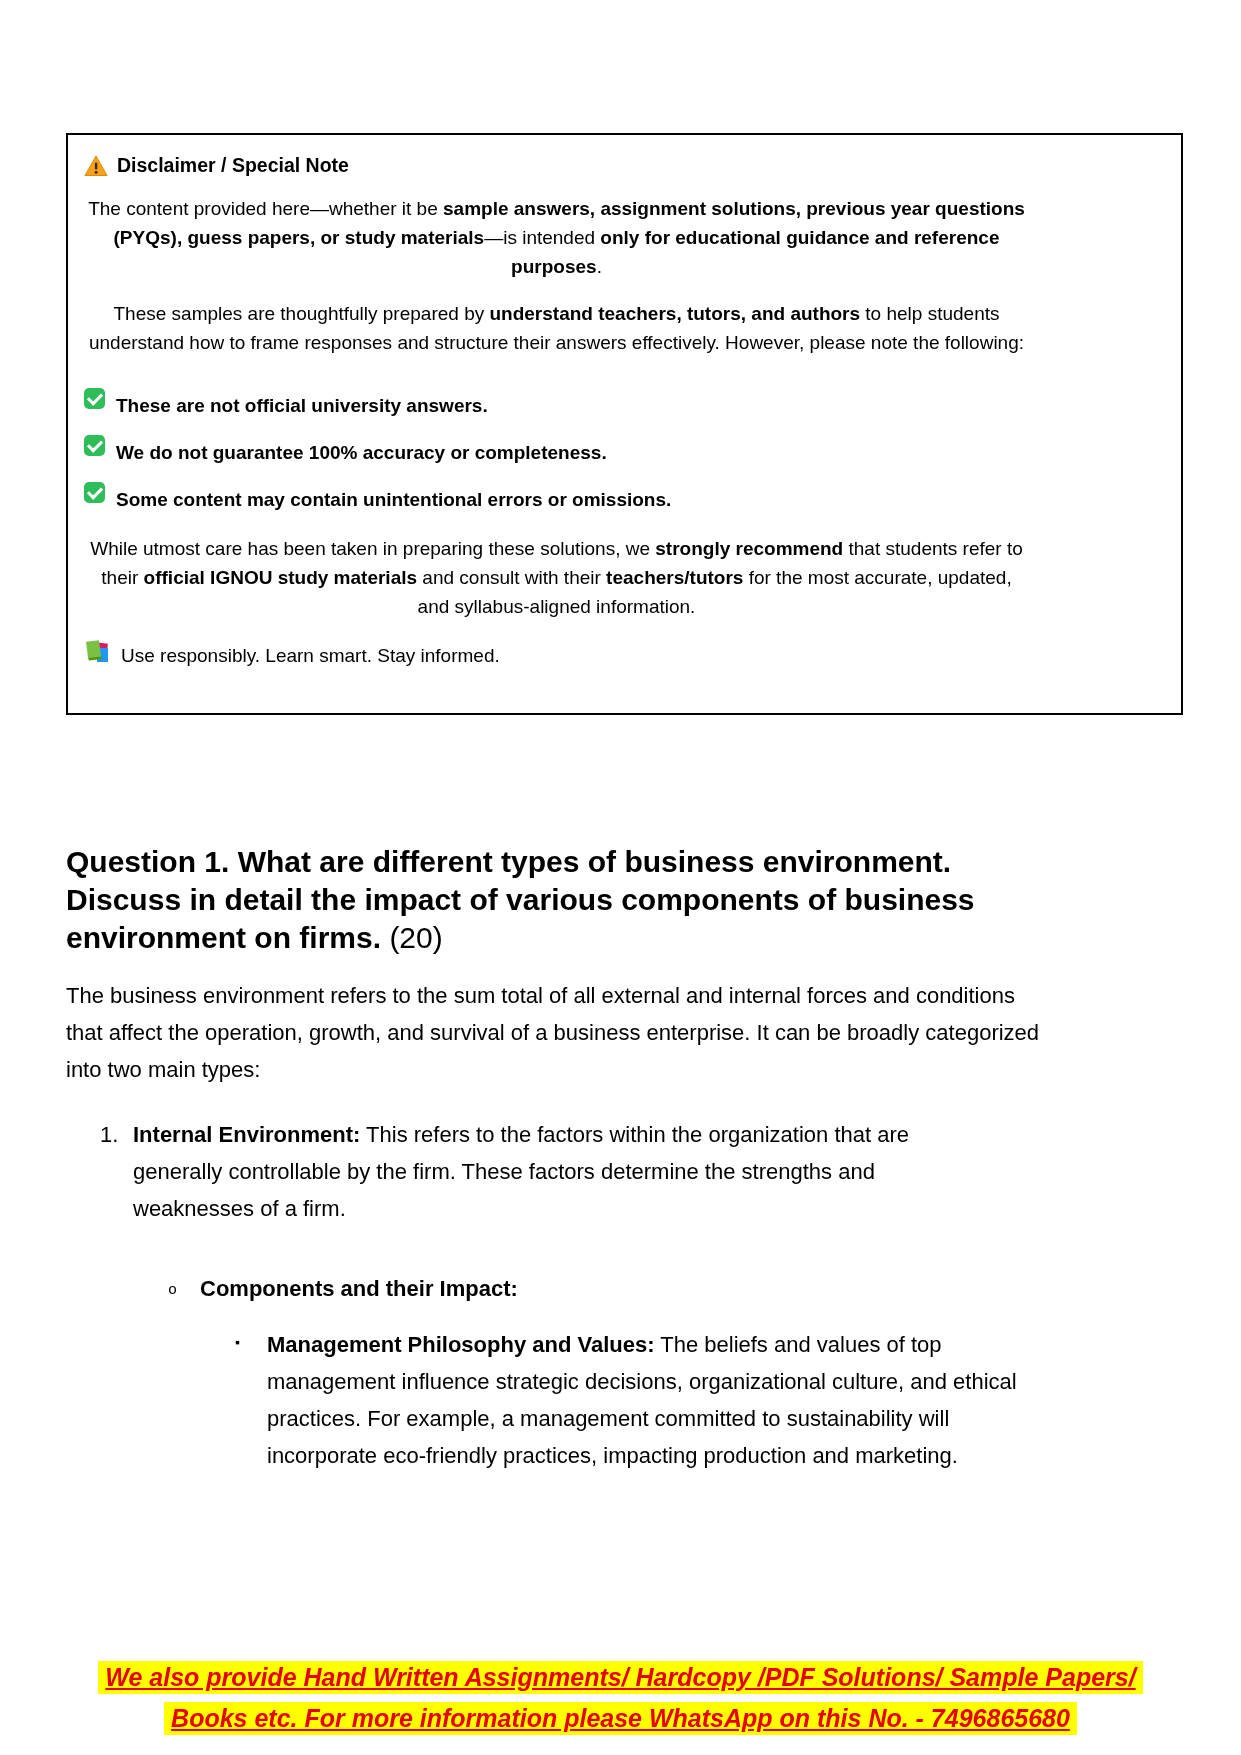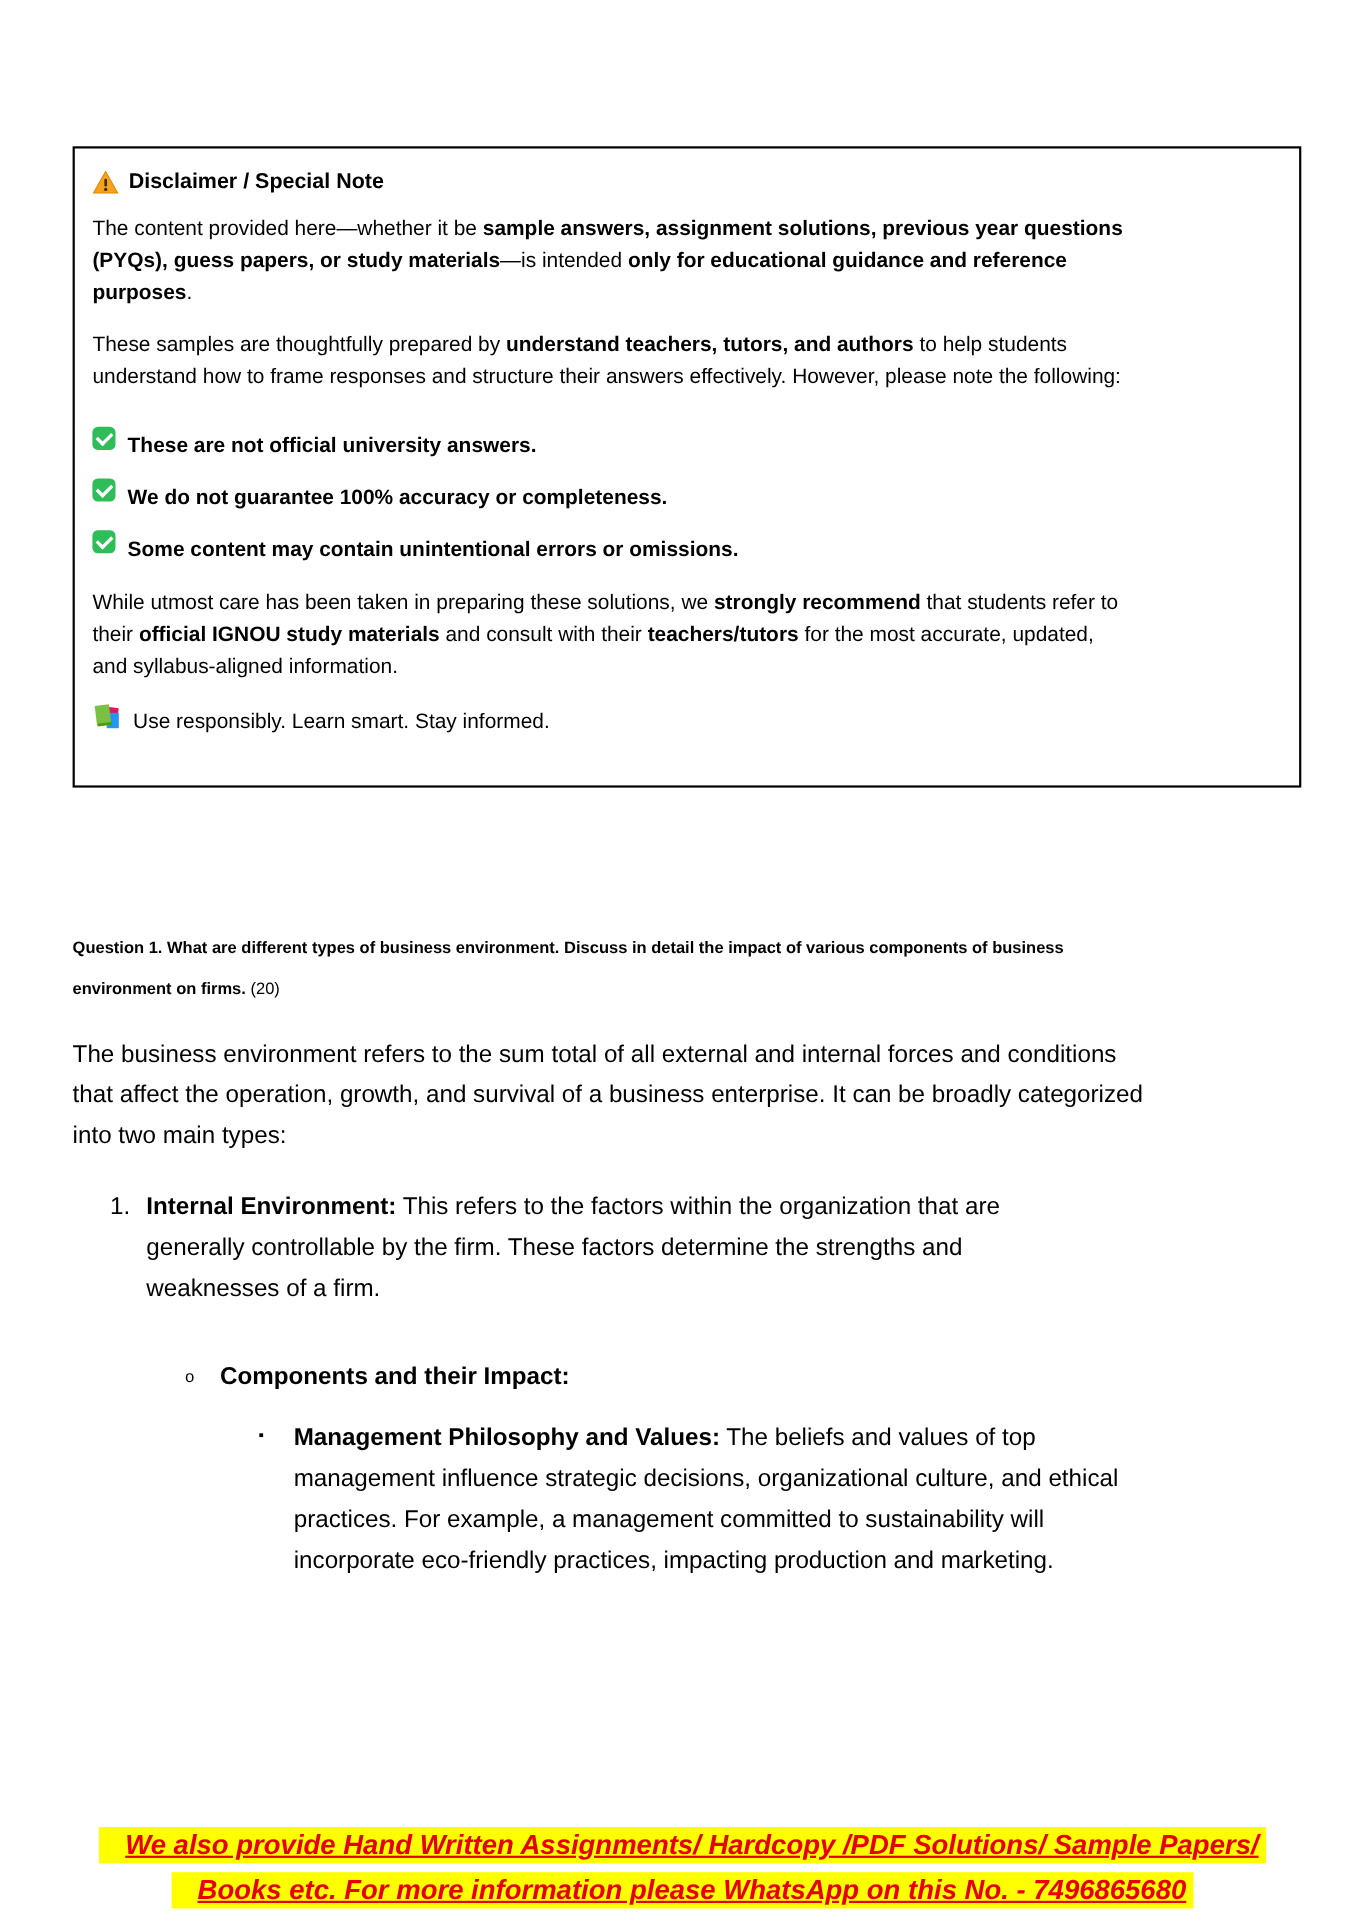--- a/index.html
+++ b/index.html
@@ -12,21 +12,21 @@
     overflow:hidden;
   }
   b{font-weight:700;}
 
   
   .disclaimer-box{
     position:absolute;left:66px;top:133px;width:1117px;min-height:572px;
     border:2px solid #000;background:#fff;
     box-sizing:border-box;
     padding:16px 20px 41px 16px;
-    font-size:19px;line-height:29px;
+    font-size:19px;line-height:29px;text-align:center;
   }
   .box-title-row{display:flex;align-items:center;gap:9px;margin-bottom:14px;}
   .box-title{font-weight:700;font-size:19.5px;}
   .warn-svg{display:block;}
   .disclaimer-box p{margin:0 0 18px 0;max-width:945px;}
   .checklist{margin:2px 0 18px 0;}
   .check-row{display:flex;align-items:center;gap:11px;line-height:32px;}
   .check{
     width:21px;height:21px;background:#2ebd59;border-radius:5px;
     position:relative;display:inline-block;flex:0 0 auto;
@@ -39,21 +39,21 @@
   .check-label{font-weight:700;margin-top:15px;}
   .box-footer-row{display:flex;align-items:center;gap:10px;margin-top:4px;}
   .box-footer{font-weight:400;}
 
   
   .main{
     position:absolute;left:66px;top:843px;width:980px;
     font-size:22px;line-height:37px;
   }
   .question-heading{
-    font-size:15px;line-height:38px;font-weight:400;margin:0 0 20px 0;
+    font-size:30px;line-height:38px;font-weight:400;margin:0 0 20px 0;
   }
   .intro{margin:0 0 28px 0;}
   .num-item{position:relative;padding-left:67px;padding-right:46px;margin:0 0 43px 0;}
   .num-marker{position:absolute;left:34px;top:0;}
   .sub-item{position:relative;padding-left:134px;margin:0 0 19px 0;}
   .sub-marker{
     position:absolute;left:102px;top:2px;font-size:15px;
     font-family:"Liberation Mono",monospace;
   }
   .sub-heading{font-weight:700;text-align:center;}
@@ -64,21 +64,21 @@
   .promo{
     position:absolute;left:40px;right:40px;bottom:16px;
     text-align:center;
     font-style:italic;font-weight:700;
     font-size:25px;line-height:41px;
   }
   .promo-line{margin:0;}
   .hl{
     background:#ffff00;color:#e60000;
     text-decoration:underline;
-    padding:2px 7px 3px 24px;
+    padding:2px 7px 3px 7px;
     box-decoration-break:clone;
   }
 </style>
 </head>
 <body>
 
 <div class="page">
 
   <div class="disclaimer-box">
     <div class="box-title-row">

